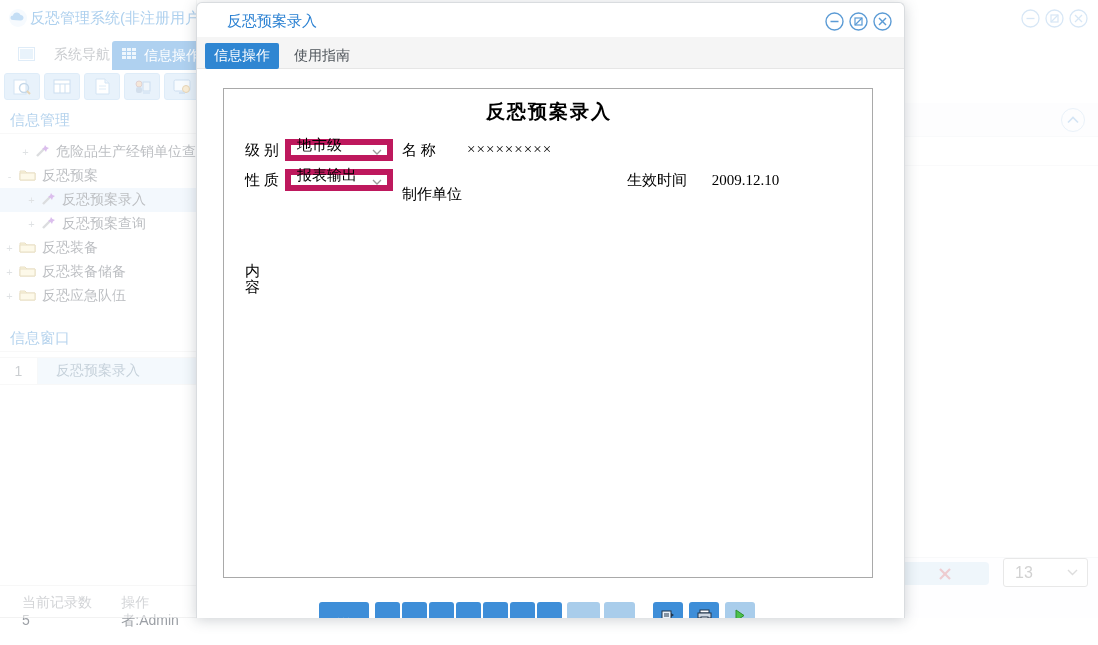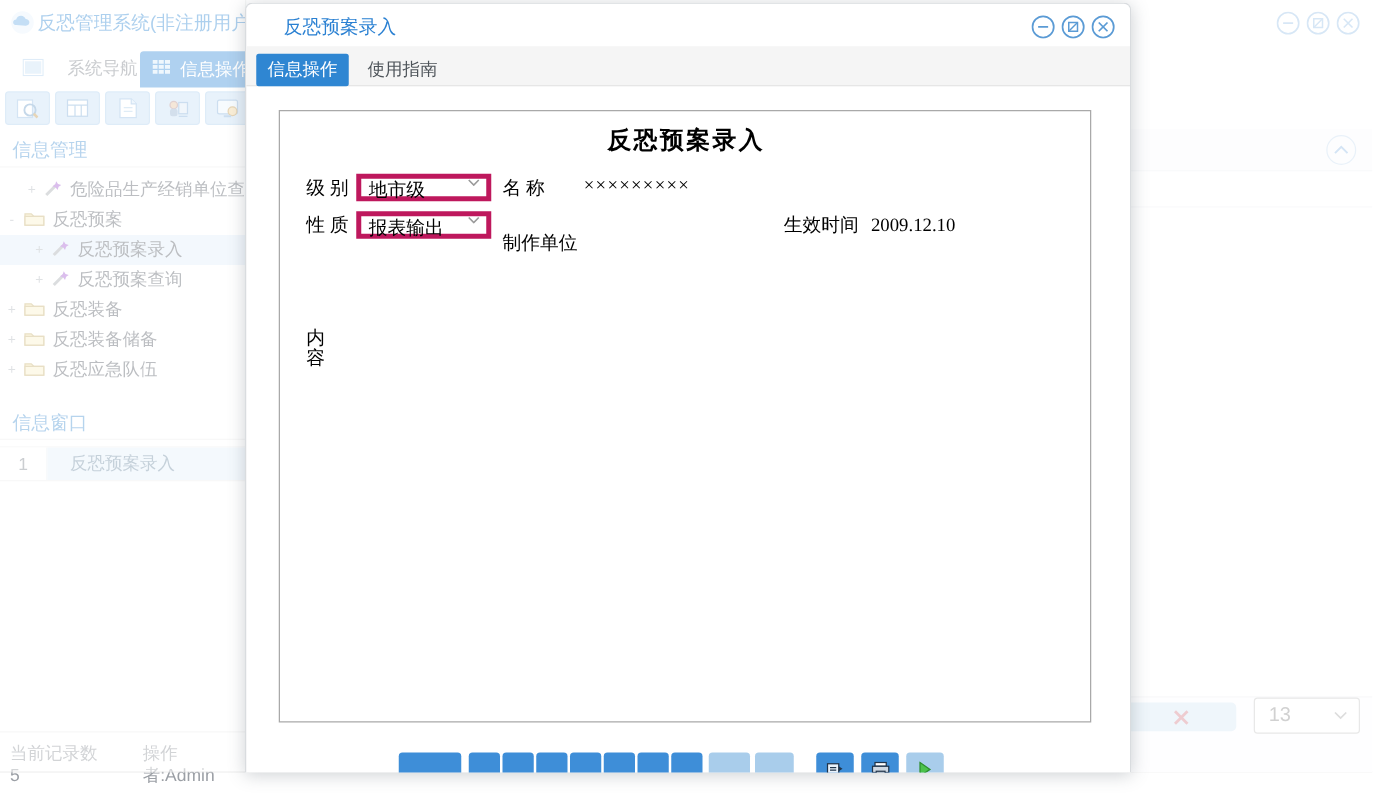--- a/index.html
+++ b/index.html
@@ -40,21 +40,21 @@
 
   .iw-row { left:0; top:357px; width:196px; height:28px; display:flex;
             border-top:1px solid #f0f0f0; border-bottom:1px solid #f0f0f0; }
   .iw-idx { width:38px; background:#fff; border-right:1px solid #eceff2;
             display:flex; align-items:center; justify-content:center; color:#8d939a; }
   .iw-lbl { flex:1; background:#e7f1fb; display:flex; align-items:center;
             padding-left:18px; color:#7f99ad; }
 
   .status { left:0; top:585px; width:196px; height:33px; border-top:1px solid #ededed;
             color:#9b9fa5; font-size:14px; padding-top:8px; display:flex; }
-  .status span:first-child { margin-left:8px; }
+  .status span:first-child { margin-left:22px; }
   .status span:last-child { margin-left:28px; }
 
   
   .rc-band { left:196px; top:103px; width:902px; height:34px; background:#fafbfc;
              border-bottom:1px solid #f1f3f5; }
   .rc-line { left:196px; top:165px; width:902px; height:0; border-top:1px solid #f3f4f6; }
   .collapse-btn { right:13px; top:108px; width:24px; height:24px; border:1px solid #cfe0f2;
              border-radius:50%; display:flex; align-items:center; justify-content:center; }
   .rc-bottombar { left:196px; top:557px; width:902px; height:61px; background:#fdfdfe;
              border-top:1px solid #f0f1f3; }
@@ -83,22 +83,22 @@
               font-size:14px; border-radius:2px; }
   .m-tab { left:92px; top:6px; width:66px; height:26px; color:#4d5359; display:flex;
               align-items:center; justify-content:center; font-size:14px; }
 
   .form-panel { left:26px; top:85px; width:650px; height:490px; background:#fff;
               border:1px solid #a9a9a9;
               font-family:"Liberation Serif","DejaVu Serif",serif; color:#000; }
   .f-title { left:0; top:10px; width:650px; text-align:center; font-size:19px;
               font-weight:bold; letter-spacing:2px; }
   .f-lbl { font-size:15px; white-space:nowrap; }
-  .f-select { width:108px; height:22px; background:#fff; border:4px solid #be185d;
-              display:flex; align-items:flex-start; justify-content:space-between;
+  .f-select { width:108px; height:22px; background:#fff; border:6px solid #be185d;
+              display:flex; align-items:flex-end; justify-content:space-between;
               padding:0 5px 0 6px; font-size:15px; }
   .f-content { left:21px; top:174px; width:17px; font-size:15px; line-height:16px;
               word-break:break-all; }
 
   .m-toolbar { left:0; top:599px; width:709px; height:26px; }
   .pbtn { position:absolute; top:0; height:26px; border-radius:3px; background:#3e8ed8;
           display:flex; align-items:center; justify-content:center; }
   .pbtn.lt { background:#a9cdeb; }
   .dots { color:#cfe3f5; font-size:12px; letter-spacing:1px; margin-top:6px; }
 </style>
@@ -337,21 +337,21 @@
       <span class="abs f-lbl" style="left:21px; top:82px">性 质</span>
       <span class="abs f-select" style="left:61px; top:80px">
         <span>报表输出</span>
         <svg width="10" height="6">
             <polyline points="1,1 5,5 9,1" fill="none" stroke="#9a9a9a" stroke-width="1.3"></polyline>
           </svg>
       </span>
       <span class="abs f-lbl" style="left:178px; top:96px">制作单位</span>
       <span class="abs f-lbl" style="left:403px; top:82px">
         <span>生效时间</span>
-        <span style="margin-left:6px">2009.12.10</span>
+        <span style="margin-left:21px">2009.12.10</span>
       </span>
 
       <div class="abs f-content">内容</div>
     </div>
 
     <div class="abs m-toolbar">
       <span class="pbtn" style="left:122px; width:50px">
           <span class="dots">···</span>
         </span>
       <span class="pbtn" style="left:178px; width:25px"></span>

